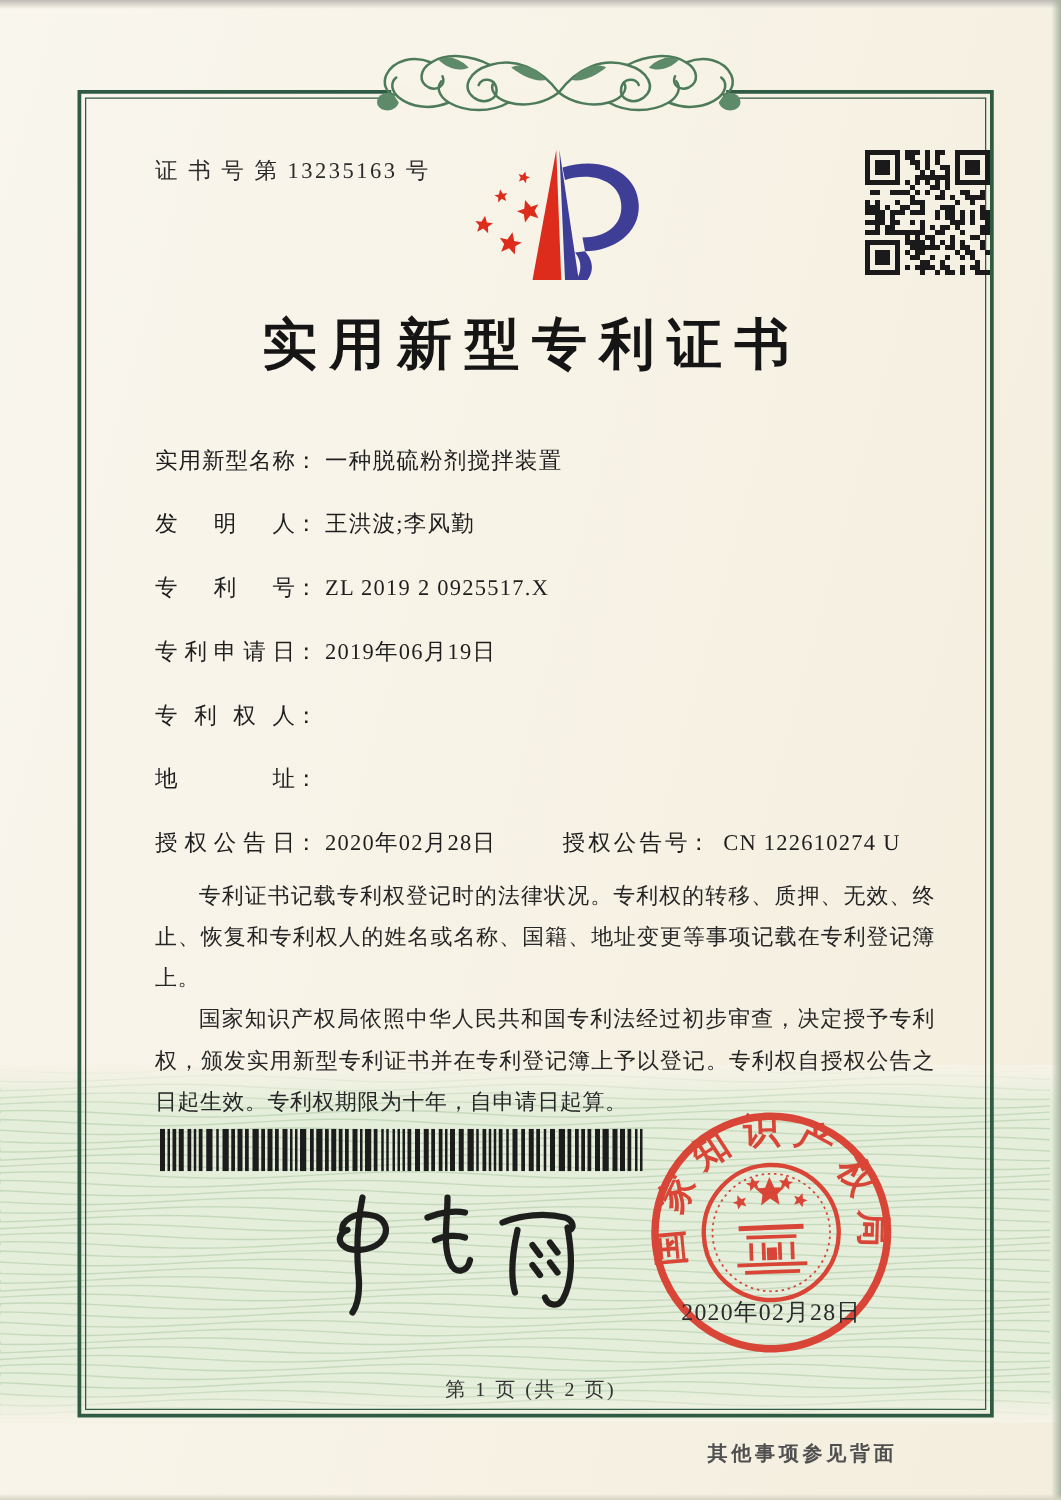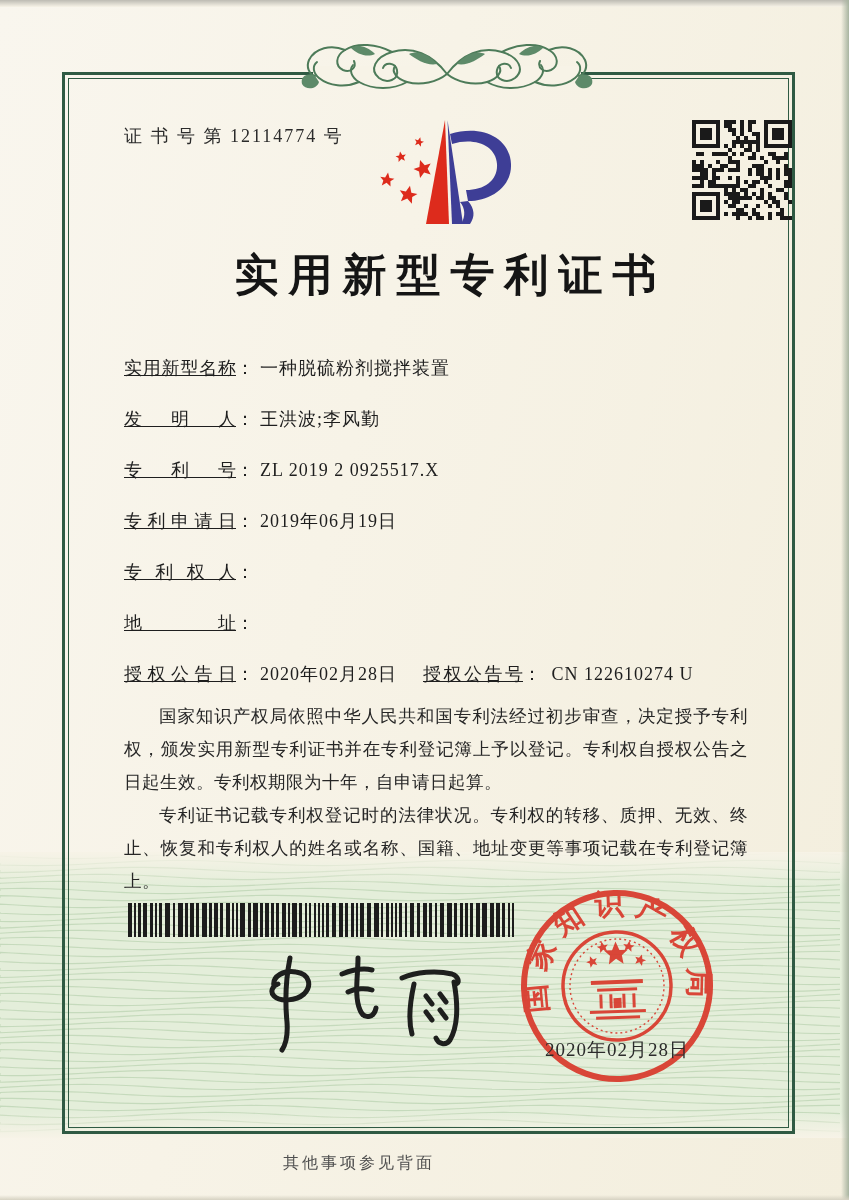--- a/index.html
+++ b/index.html
@@ -40,27 +40,27 @@
 
   .cert-no{position:absolute;left:124px;top:124px;
     font-size:18px;letter-spacing:2px;color:#2b2b2b;}
 
   .qr{position:absolute;left:692px;top:120px;width:100px;height:100px;}
 
   .logo{position:absolute;left:362px;top:112px;width:170px;height:122px;}
 
   .title{position:absolute;left:62px;top:246px;width:727px;
     text-align:center;font-size:44px;font-weight:600;
-    letter-spacing:10px;color:#151515;margin-left:25px;}
+    letter-spacing:10px;color:#151515;}
 
   .fields{position:absolute;left:124px;top:356px;width:652px;
     font-size:18px;color:#1e1e1e;}
   .frow{display:flex;align-items:baseline;height:30px;margin-bottom:21px;white-space:nowrap;}
-  .flabel{display:inline-block;width:112px;text-align:justify;text-align-last:justify;text-decoration:underline;}
-  .flabel.short{width:100px;}
+  .flabel{display:inline-block;width:112px;text-align:justify;text-align-last:justify;}
+  .flabel.short{width:100px;margin-left:27px;}
   .colon{display:inline-block;margin-right:6px;}
   .fvalue{letter-spacing:1px;}
   .grant-no-pair{margin-left:26px;}
 
   .paras{position:absolute;left:124px;top:700px;width:624px;
     font-size:17.5px;line-height:33px;color:#262626;letter-spacing:0.5px;}
   .paras p{margin:0;text-indent:2em;text-align:justify;}
 
   .barcode{position:absolute;left:128px;top:903px;width:392px;height:34px;}
 
@@ -71,21 +71,21 @@
   .signature{position:absolute;left:256px;top:944px;width:220px;height:110px;}
 
   .seal{position:absolute;left:517px;top:886px;width:200px;height:200px;
     opacity:.93;transform:rotate(-2deg);}
   .seal-date{position:absolute;left:517px;top:1037px;width:200px;
     text-align:center;font-size:19px;color:#2b2b2b;letter-spacing:1px;}
 
   .page-num{position:absolute;left:0;top:1102px;width:849px;
     text-align:center;font-size:16px;color:#333;letter-spacing:2px;}
   .back-note{position:absolute;left:0;top:1153px;width:718px;
-    text-align:center;font-size:16px;color:#4f4f4f;letter-spacing:3px;}
+    text-align:right;font-size:16px;color:#4f4f4f;letter-spacing:3px;font-weight:bold;}
 </style>
 </head>
 <body>
 
 <div class="page">
 
   <div class="band">
     <svg id="wave-svg" width="849" height="286" viewBox="0 0 849 286">
         <path d="M0,4 L0,4.0 L12,4.7 L24,5.3 L36,5.8 L48,6.2 L60,6.5 L72,6.6 L84,6.5 L96,6.3 L108,5.9 L120,5.3 L132,4.7 L144,4.0 L156,3.4 L168,2.7 L180,2.2 L192,1.8 L204,1.5 L216,1.4 L228,1.5 L240,1.7 L252,2.1 L264,2.7 L276,3.3 L288,3.9 L300,4.6 L312,5.2 L324,5.8 L336,6.2 L348,6.5 L360,6.6 L372,6.5 L384,6.3 L396,5.9 L408,5.4 L420,4.8 L432,4.1 L444,3.4 L456,2.8 L468,2.2 L480,1.8 L492,1.5 L504,1.4 L516,1.5 L528,1.7 L540,2.1 L552,2.6 L564,3.2 L576,3.9 L588,4.6 L600,5.2 L612,5.7 L624,6.2 L636,6.5 L648,6.6 L660,6.5 L672,6.3 L684,5.9 L696,5.4 L708,4.8 L720,4.1 L732,3.5 L744,2.8 L756,2.3 L768,1.8 L780,1.5 L792,1.4 L804,1.5 L816,1.7 L828,2.0 L840,2.6" stroke="#bfd6b6" stroke-width="1.1" fill="none" opacity="0.85"></path>
         <path d="M0,11 L0,13.0 L12,13.3 L24,13.5 L36,13.6 L48,13.5 L60,13.2 L72,12.7 L84,12.2 L96,11.5 L108,10.9 L120,10.2 L132,9.6 L144,9.1 L156,8.7 L168,8.5 L180,8.4 L192,8.5 L204,8.8 L216,9.3 L228,9.8 L240,10.4 L252,11.1 L264,11.8 L276,12.4 L288,12.9 L300,13.3 L312,13.5 L324,13.6 L336,13.5 L348,13.2 L360,12.8 L372,12.2 L384,11.6 L396,10.9 L408,10.2 L420,9.6 L432,9.1 L444,8.7 L456,8.5 L468,8.4 L480,8.5 L492,8.8 L504,9.2 L516,9.8 L528,10.4 L540,11.1 L552,11.7 L564,12.3 L576,12.9 L588,13.3 L600,13.5 L612,13.6 L624,13.5 L636,13.2 L648,12.8 L660,12.3 L672,11.6 L684,11.0 L696,10.3 L708,9.7 L720,9.1 L732,8.7 L744,8.5 L756,8.4 L768,8.5 L780,8.8 L792,9.2 L804,9.7 L816,10.3 L828,11.0 L840,11.7" stroke="#bfd6b6" stroke-width="1.1" fill="none" opacity="0.85"></path>
@@ -145,21 +145,21 @@
       <path d="M150,40 C160,48 176,52 190,48 C200,45 206,38 202,32"></path>
       <path d="M190,48 C204,56 224,56 238,48 C246,43 248,36 244,31"></path>
       <path d="M238,48 C252,54 268,52 278,44 C284,39 285,32 280,28"></path>
       <path d="M160,30 C168,20 180,16 188,20 C180,26 170,32 160,30 Z" fill="#5d8a69" stroke="none"></path>
       <path d="M222,20 C230,12 240,10 246,14 C240,20 230,24 222,20 Z" fill="#5d8a69" stroke="none"></path>
       <path d="M282,42 C290,38 297,43 295,50 C291,57 280,55 278,48 Z" fill="#5d8a69" stroke="none"></path>
     </g>
     <use href="#orn-half" transform="scale(-1,1) translate(-300,0)"></use>
   </svg>
 
-  <div class="cert-no">证 书 号 第 12114774 号</div>
+  <div class="cert-no">证 书 号 第 13235163 号</div>
 
   <svg class="qr" id="qr-svg" viewBox="0 0 100 100">
       <g fill="#1a1a1a">
         <rect x="0" y="0" width="4" height="4"></rect>
         <rect x="4" y="0" width="4" height="4"></rect>
         <rect x="8" y="0" width="4" height="4"></rect>
         <rect x="12" y="0" width="4" height="4"></rect>
         <rect x="16" y="0" width="4" height="4"></rect>
         <rect x="20" y="0" width="4" height="4"></rect>
         <rect x="24" y="0" width="4" height="4"></rect>
@@ -517,22 +517,22 @@
         <span class="colon">：</span>
       <span class="fvalue">2020年02月28日</span>
       <span class="grant-no-pair">
         <span class="flabel short">授权公告号</span><span class="colon">：</span>
         <span class="fvalue">CN 122610274 U</span>
       </span>
     </div>
   </div>
 
   <div class="paras">
+    <p>专利证书记载专利权登记时的法律状况。专利权的转移、质押、无效、终止、恢复和专利权人的姓名或名称、国籍、地址变更等事项记载在专利登记簿上。</p>
     <p>国家知识产权局依照中华人民共和国专利法经过初步审查，决定授予专利权，颁发实用新型专利证书并在专利登记簿上予以登记。专利权自授权公告之日起生效。专利权期限为十年，自申请日起算。</p>
-    <p>专利证书记载专利权登记时的法律状况。专利权的转移、质押、无效、终止、恢复和专利权人的姓名或名称、国籍、地址变更等事项记载在专利登记簿上。</p>
   </div>
 
   <svg class="barcode" id="barcode-svg" viewBox="0 0 392 34">
       <g fill="#1c1c1c">
         <rect x="0" y="0" width="4" height="34"></rect>
         <rect x="6" y="0" width="2" height="34"></rect>
         <rect x="10" y="0" width="3" height="34"></rect>
         <rect x="15" y="0" width="4" height="34"></rect>
         <rect x="22" y="0" width="3" height="34"></rect>
         <rect x="27" y="0" width="2" height="34"></rect>
@@ -638,19 +638,20 @@
       <rect x="105" y="108" width="3" height="14"></rect>
       <rect x="115" y="108" width="3" height="14"></rect>
       <rect x="96" y="112" width="8" height="10"></rect>
       <rect x="72" y="124" width="56" height="3"></rect>
       <rect x="78" y="130" width="44" height="3"></rect>
     </g>
   </svg>
 
   <div class="seal-date">2020年02月28日</div>
 
+  <div class="page-num">第 1 页 (共 2 页)</div>
 
   <div class="back-note">其他事项参见背面</div>
 
   <div class="edge-top"></div>
   <div class="edge-right"></div>
   <div class="edge-bottom"></div>
 </div>
 
 </body></html>

